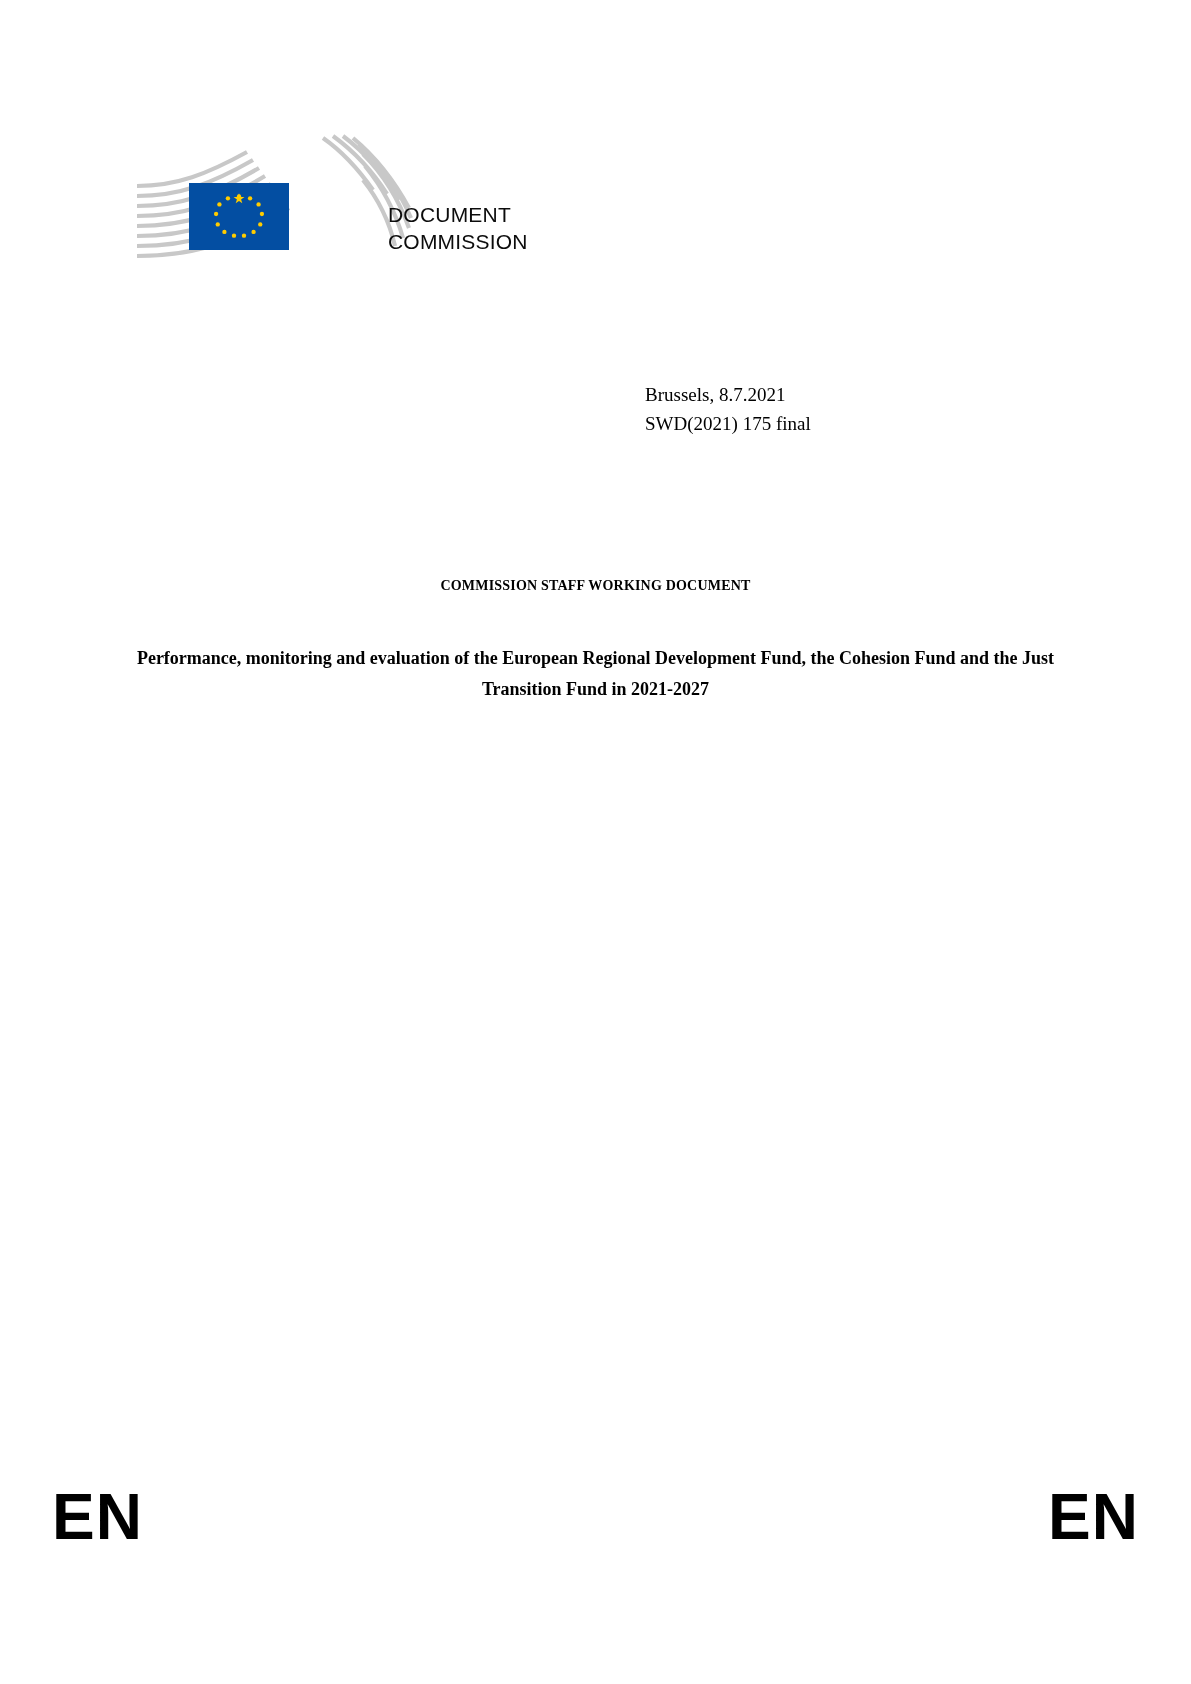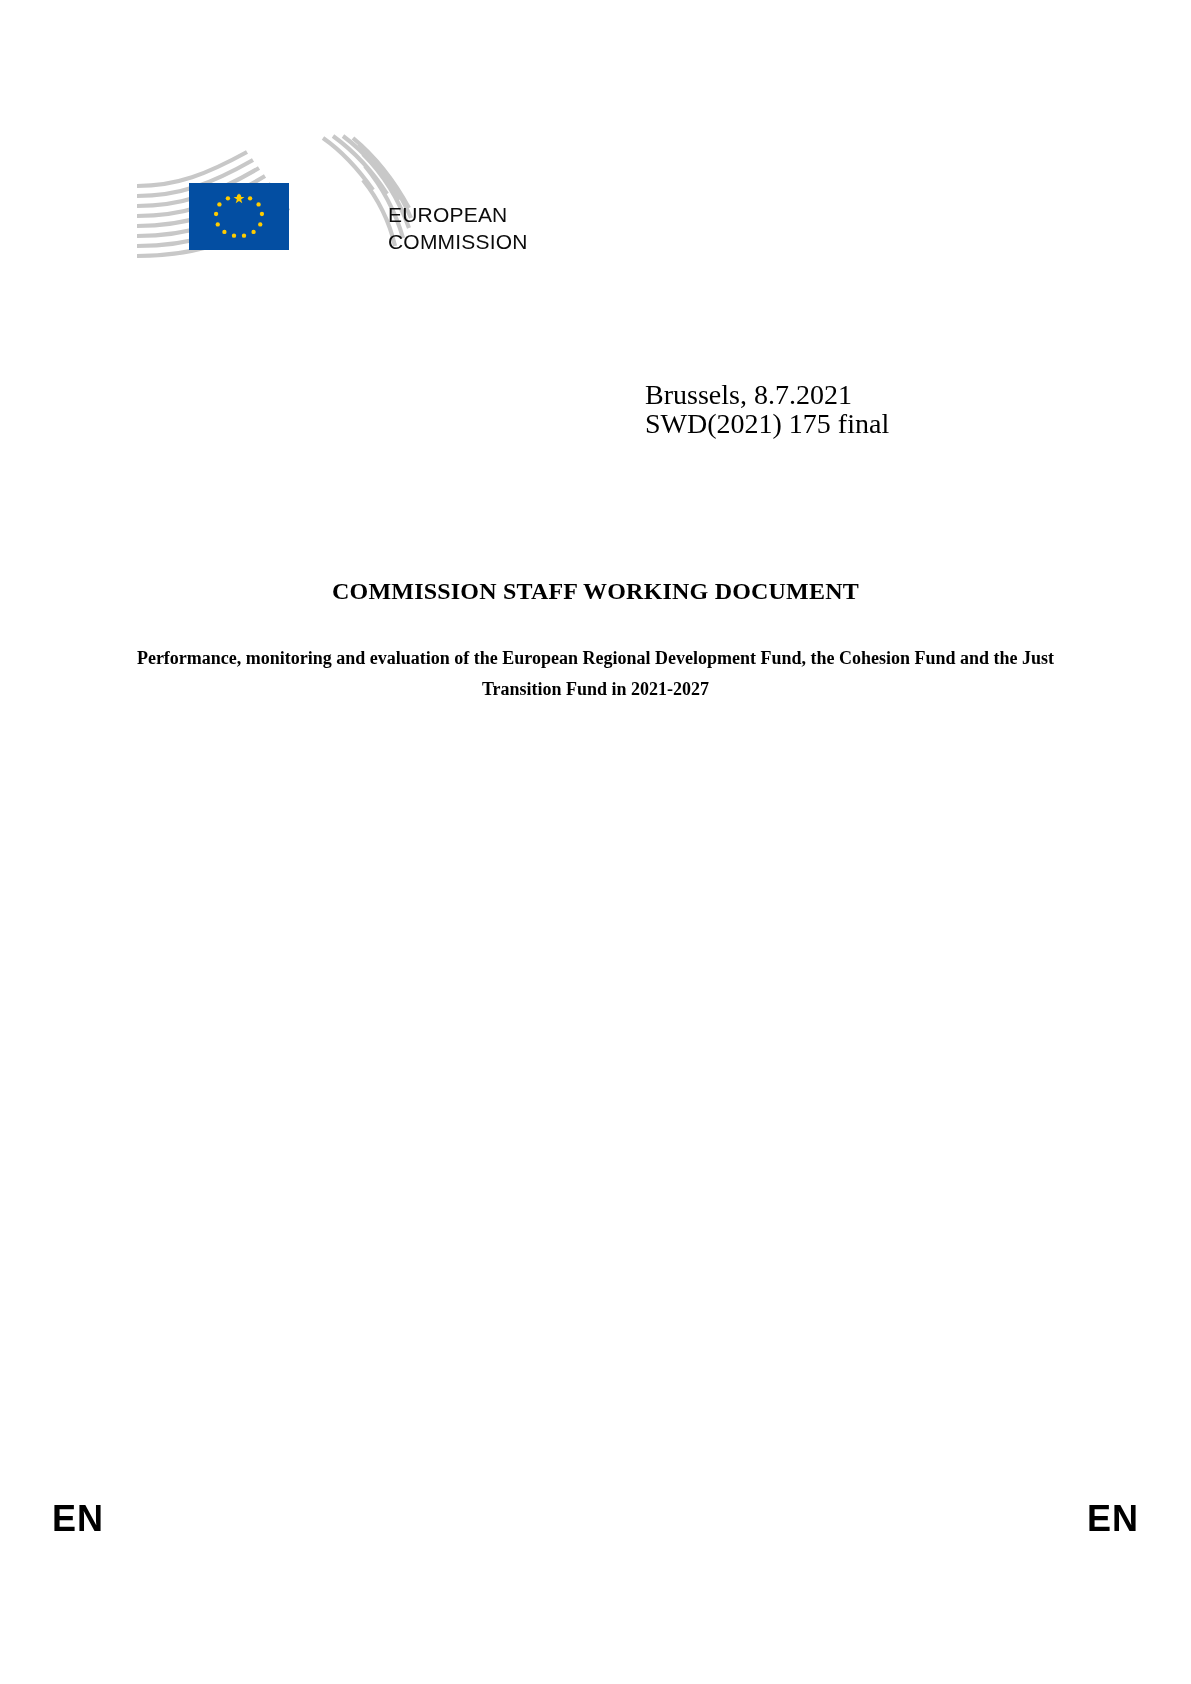--- a/index.html
+++ b/index.html
@@ -54,54 +54,54 @@
     letter-spacing: 0.2px;
     color: #0c0c0c;
     white-space: pre-line;
   }
 
   
   .ref-block {
     position: absolute;
     left: 645px;
     top: 380px;
-    font-size: 28px;
+    font-size: 19px;
     line-height: 29px;
   }
   .ref-line { white-space: nowrap; }
 
   
   .doc-type {
     position: absolute;
     left: 0;
     right: 0;
     top: 578px;
     text-align: center;
-    font-size: 24px;
+    font-size: 14px;
     font-weight: bold;
     letter-spacing: 0.2px;
   }
   .doc-title {
     position: absolute;
     left: 120px;
     width: 951px;
     top: 643px;
     text-align: center;
     font-size: 18px;
     font-weight: bold;
     line-height: 31px;
   }
 
   
   .lang-left, .lang-right {
     position: absolute;
-    bottom: 144px;
+    bottom: 130px;
     font-family: "Liberation Sans", sans-serif;
     font-weight: bold;
-    font-size: 36px;
+    font-size: 64px;
     letter-spacing: 1px;
     color: #000;
   }
   .lang-left { left: 52px; }
   .lang-right { right: 52px; }
 </style>
 </head>
 <body>
 
 <div class="logo-block">
@@ -150,21 +150,21 @@
           <circle cx="42.5" cy="58.5" r="2.6"></circle>
           <circle cx="34.5" cy="49.5" r="2.6"></circle>
           <circle cx="32.5" cy="37" r="2.6"></circle>
           <circle cx="36.5" cy="25.5" r="2.6"></circle>
           <circle cx="46.7" cy="18.2" r="2.6"></circle>
         </g>
       </g>
     </svg>
   </div>
 
-  <div class="logo-text">EUROPEAN
+  <div class="logo-text">DOCUMENT
 COMMISSION</div>
 </div>
 
 <div class="ref-block">
   <div class="ref-line">Brussels, 8.7.2021</div>
   <div class="ref-line">SWD(2021) 175 final</div>
 </div>
 
 <div class="doc-type">COMMISSION STAFF WORKING DOCUMENT</div>
 <div class="doc-title">Performance, monitoring and evaluation of the European Regional Development Fund, the Cohesion Fund and the Just Transition Fund in 2021-2027</div>

